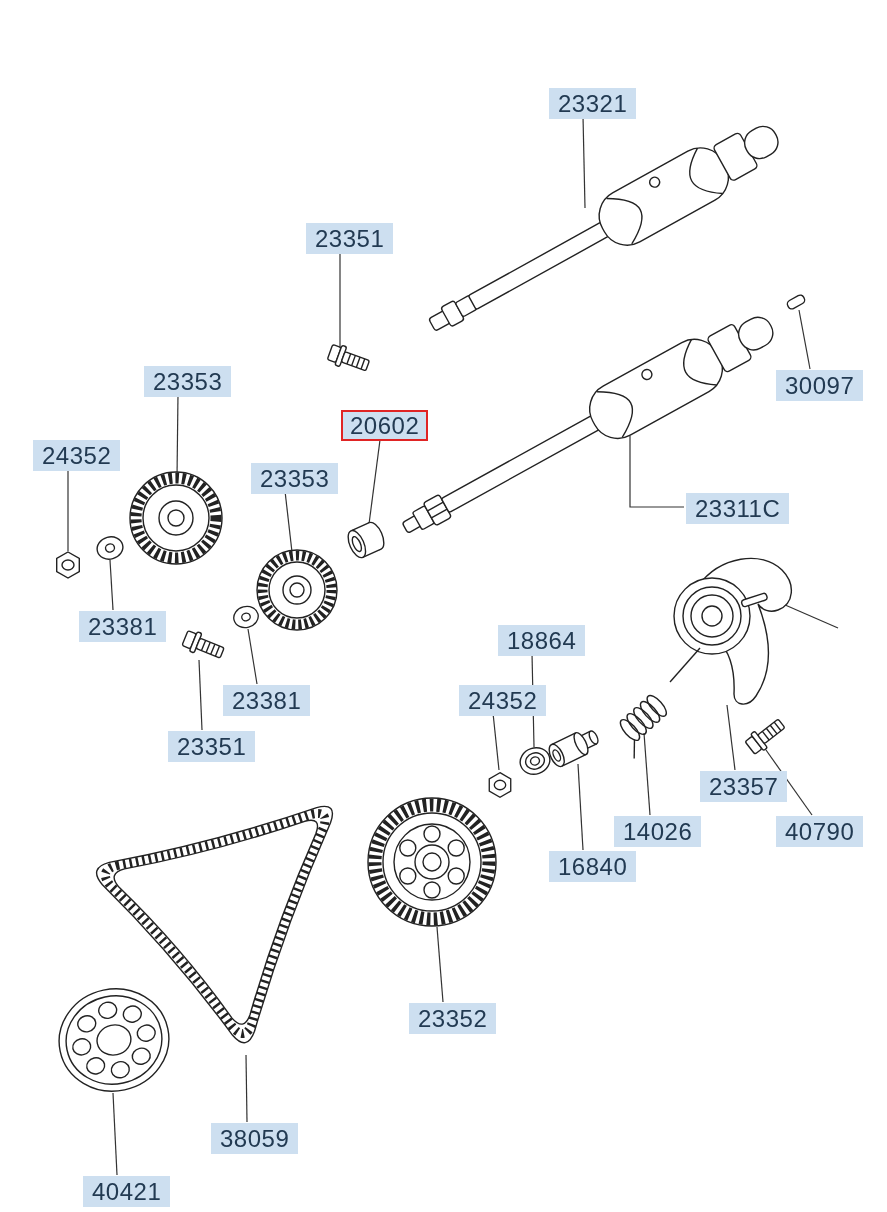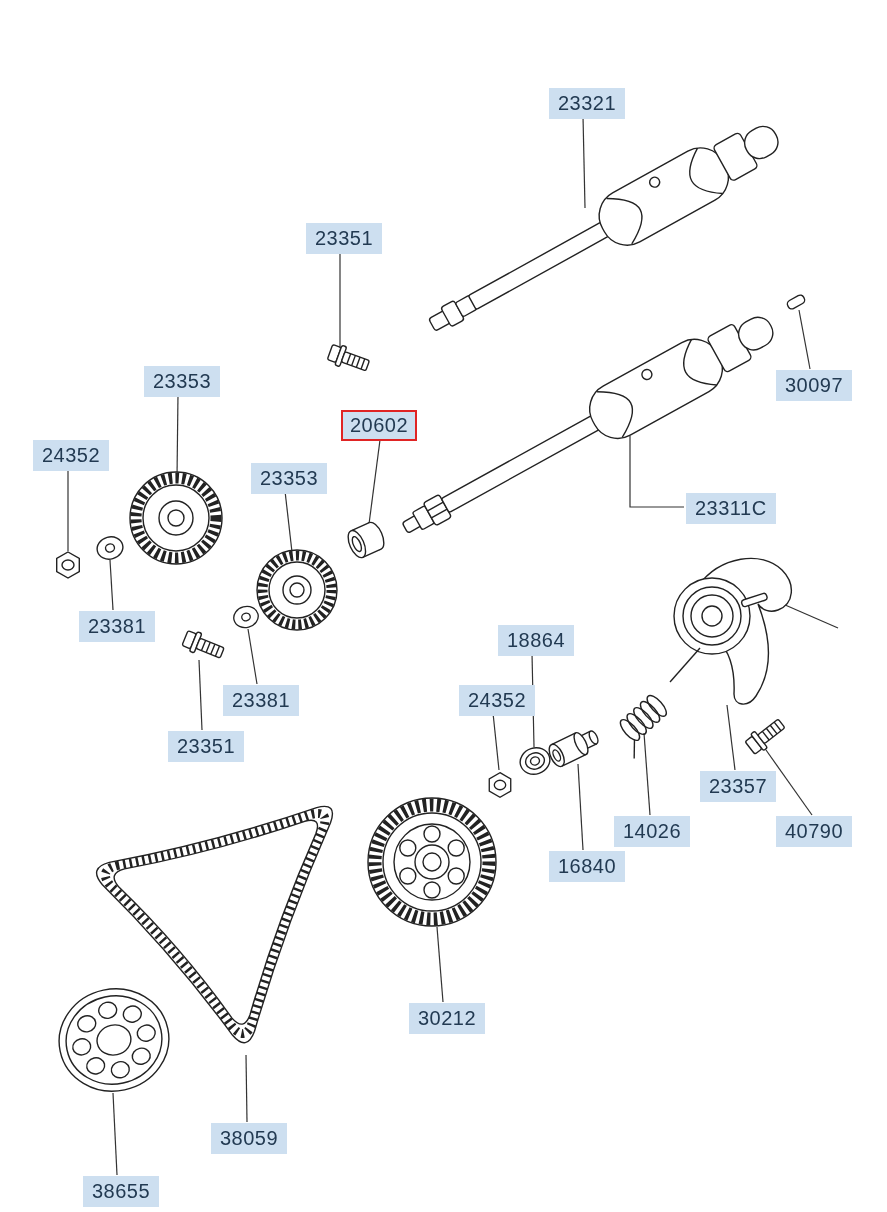--- a/index.html
+++ b/index.html
@@ -3,21 +3,21 @@
 <meta charset="utf-8">
 <style>
   *{margin:0;padding:0;box-sizing:border-box}
   html,body{background:#fff}
   body{font-family:"Liberation Sans",sans-serif}
   .stage{position:relative;width:887px;height:1212px;background:#fff;overflow:hidden}
   .stage svg{position:absolute;left:0;top:0}
   .label{
     position:absolute;display:inline-block;
     background:var(--label-bg,#cddff0);color:var(--label-fg,#223a52);
-    font-size:20px;line-height:23px;padding:2px 7px;min-width:70px;
+    font-size:24px;line-height:23px;padding:2px 7px;min-width:70px;
     text-align:center;border:2px solid transparent;cursor:pointer;letter-spacing:.5px;
   }
   .label.highlight{border-color:var(--hl,#e02424)}
 </style>
 </head>
 <body>
 
 <div class="stage">
 
 <svg width="887" height="1212" viewBox="0 0 887 1212">
@@ -218,17 +218,17 @@
 <div class="label" style="left:686px;top:493px">23311C</div>
 <div class="label" style="left:79px;top:611px">23381</div>
 <div class="label" style="left:223px;top:685px">23381</div>
 <div class="label" style="left:498px;top:625px">18864</div>
 <div class="label" style="left:459px;top:685px">24352</div>
 <div class="label" style="left:168px;top:731px">23351</div>
 <div class="label" style="left:700px;top:771px">23357</div>
 <div class="label" style="left:614px;top:816px">14026</div>
 <div class="label" style="left:776px;top:816px">40790</div>
 <div class="label" style="left:549px;top:851px">16840</div>
-<div class="label" style="left:409px;top:1003px">30212</div>
+<div class="label" style="left:409px;top:1003px">23352</div>
 <div class="label" style="left:211px;top:1123px">38059</div>
-<div class="label" style="left:83px;top:1176px">38655</div>
+<div class="label" style="left:83px;top:1176px">40421</div>
 
 </div>
 
 </body></html>

